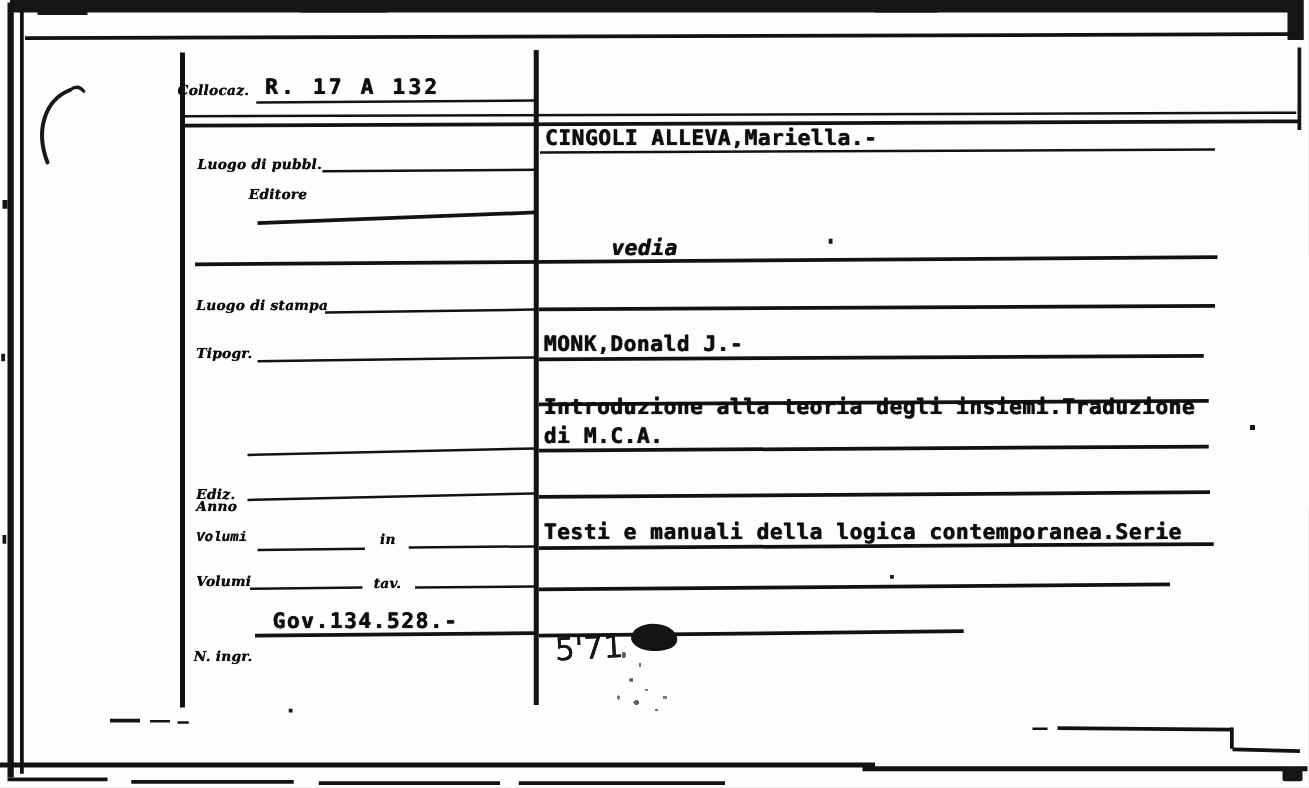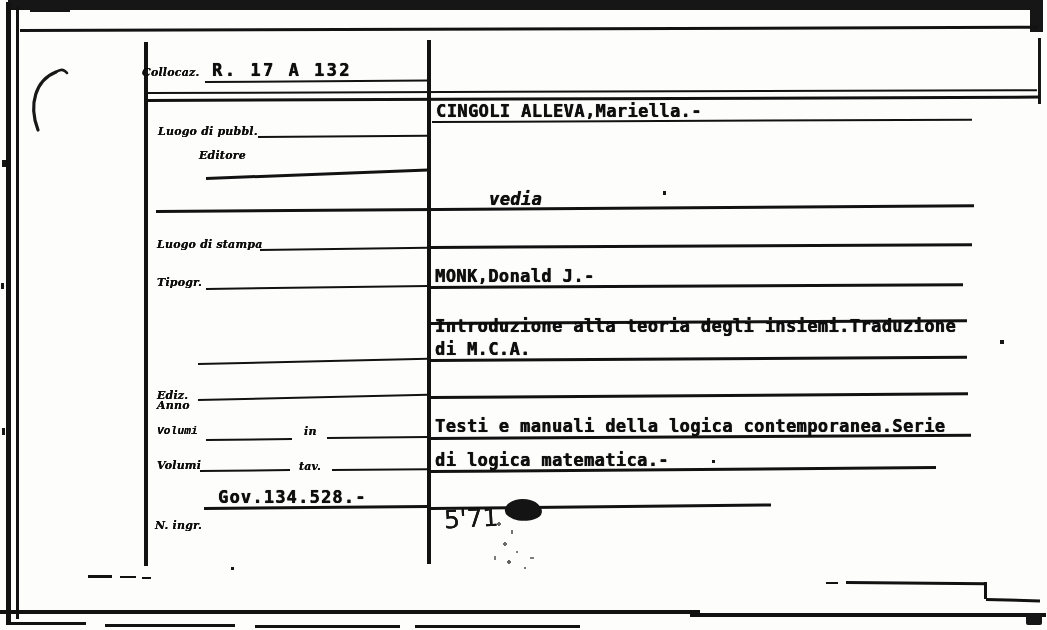--- a/index.html
+++ b/index.html
@@ -129,21 +129,20 @@
 
   <div class="typed" style="left:212px;top:62px;letter-spacing:2.5px;">R. 17 A 132</div>
   <div class="typed" style="left:218px;top:489px;letter-spacing:1.2px;">Gov.134.528.-</div>
 
   <div class="typed" style="left:436px;top:103px;">CINGOLI ALLEVA,Mariella.-</div>
   <div class="typed" style="left:489px;top:191px;font-style:italic;">vedia</div>
   <div class="typed" style="left:435px;top:268px;">MONK,Donald J.-</div>
   <div class="typed" style="left:435px;top:318px;">Introduzione alla teoria degli insiemi.Traduzione</div>
   <div class="typed" style="left:435px;top:341px;">di M.C.A.</div>
   <div class="typed" style="left:435px;top:418px;">Testi e manuali della logica contemporanea.Serie</div>
-  <div class="typed" style="left:435px;top:452px;">di logica matematica.-</div>
 
   <div class="hand" style="left:444px;top:506px;">5'71</div>
   <div class="blob" style="left:505px;top:499px;width:37px;height:22px;"></div>
   <div class="smudge" style="left:487px;top:518px;width:60px;height:58px;"></div>
 
   <div class="hl" style="left:88px;top:575px;width:24px;height:2.5px;"></div>
   <div class="hl" style="left:120px;top:576px;width:16px;height:2px;"></div>
   <div class="hl" style="left:142px;top:577px;width:9px;height:2px;"></div>
   <div class="speck" style="left:231px;top:567px;width:3px;height:3px;"></div>
   <div class="hl" style="left:826px;top:582px;width:12px;height:2px;"></div>

